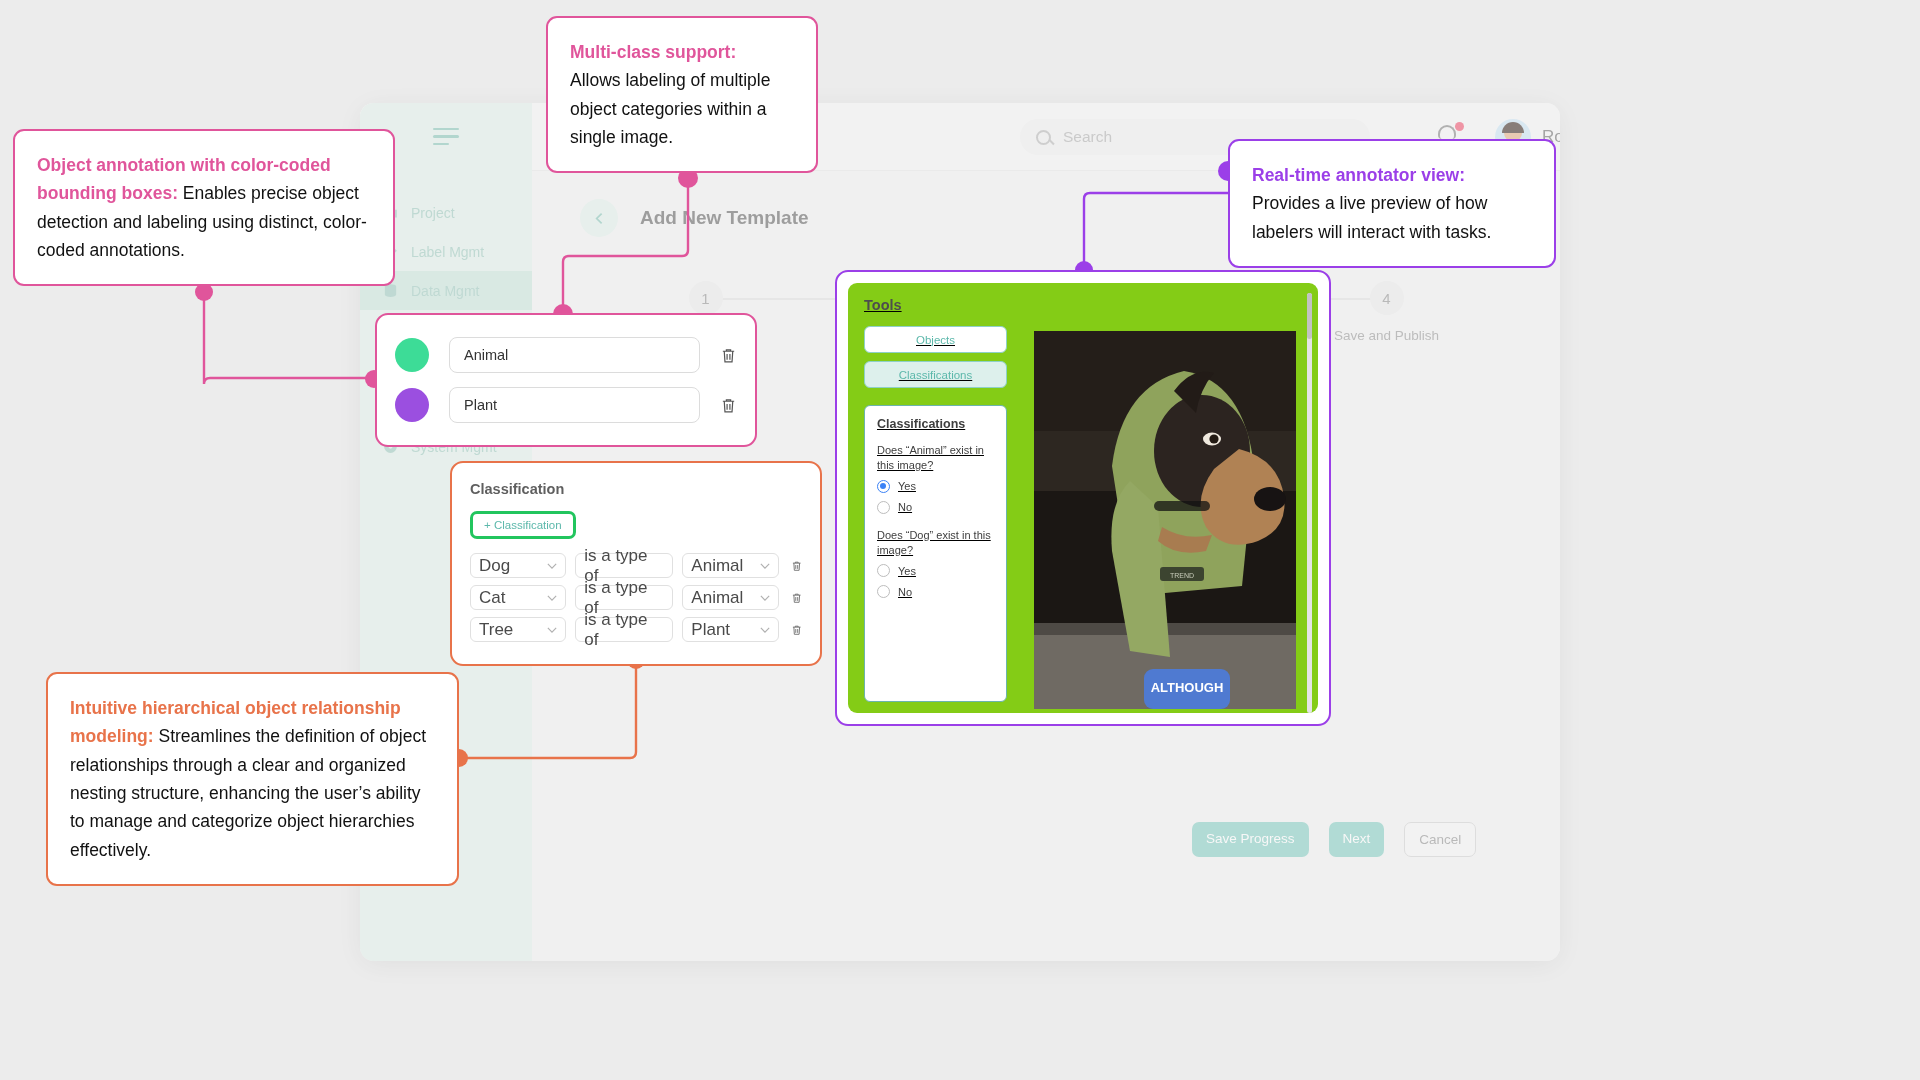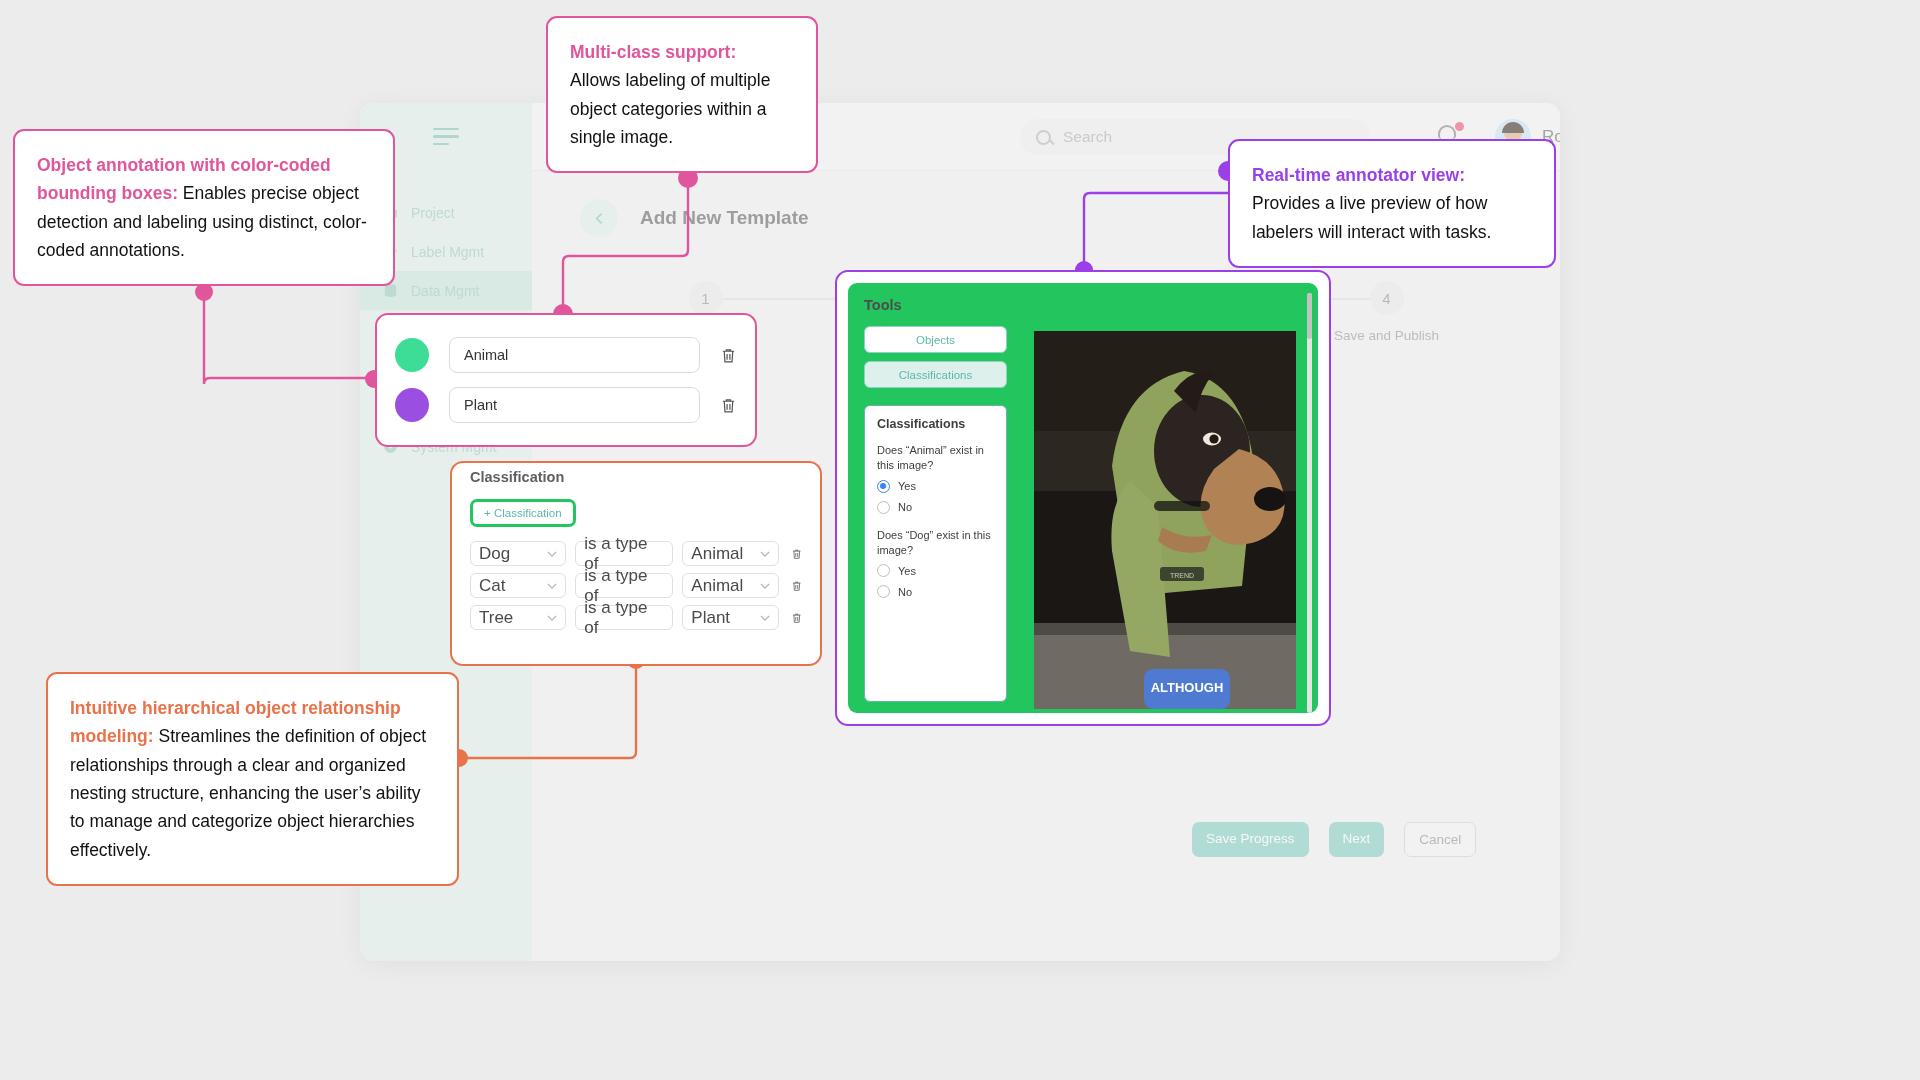--- a/index.html
+++ b/index.html
@@ -105,39 +105,39 @@
   .obj-row { display: flex; align-items: center; gap: 20px; margin-bottom: 14px; }
   .obj-dot { width: 34px; height: 34px; border-radius: 50%; flex: none; }
   .obj-input {
     flex: 1; height: 36px; border: 1px solid #dcdcdc; border-radius: 8px;
     background: #fff; display: flex; align-items: center; padding: 0 14px;
     font-size: 14.5px; color: #333;
   }
   .trash { width: 17px; height: 19px; flex: none; }
 
   
-  .class-card { left: 450px; top: 461px; width: 372px; height: 205px; padding: 6px 18px 12px 18px; }
+  .class-card { left: 450px; top: 461px; width: 372px; height: 205px; padding: 18px 18px 12px 18px; }
   .class-title { font-size: 14.5px; font-weight: bold; color: #5f5f5f; margin-bottom: 14px; }
   .add-class {
     display: inline-block; border: 3px solid #22c55e; border-radius: 7px;
     color: #5cb8ab; font-size: 11.5px; padding: 5px 11px; margin-bottom: 14px;
   }
   .rel-row { display: flex; align-items: center; gap: 9px; margin-bottom: 7px; }
   .sel {
     width: 100px; height: 25px; border: 1px solid #e0e0e0; border-radius: 6px; background: #fff;
     display: flex; align-items: center; justify-content: space-between; padding: 0 8px;
     font-size: 17px; color: #4a4a4a;
   }
   .sel.mid { width: 102px; justify-content: flex-start; }
   .chev { width: 10px; height: 6px; }
   .rel-trash { width: 12px; height: 14px; margin-left: 3px; }
 
   
   .anno-card { left: 835px; top: 270px; width: 496px; height: 456px; padding: 11px; }
-  .anno-inner { width: 100%; height: 100%; background: #22c55e; border-radius: 9px; padding: 14px 16px; position: relative; }
+  .anno-inner { width: 100%; height: 100%; background: #84cc16; border-radius: 9px; padding: 14px 16px; position: relative; text-decoration: underline; }
   .tools-label { font-size: 14.5px; font-weight: bold; color: #4d4d4d; margin-bottom: 13px; }
   .tools-col { width: 143px; display: flex; flex-direction: column; gap: 8px; }
   .tool-btn {
     height: 27px; border: 1px solid #8ed1c7; border-radius: 6px; background: #fff;
     color: #5cb8ab; font-size: 11.5px; display: flex; align-items: center; justify-content: center;
   }
   .tool-btn.sel2 { background: #ddf0ec; }
   .class-panel {
     margin-top: 9px; border: 1px solid #6bb4ac; border-radius: 6px; background: #fff;
     padding: 11px 12px; height: 297px;

